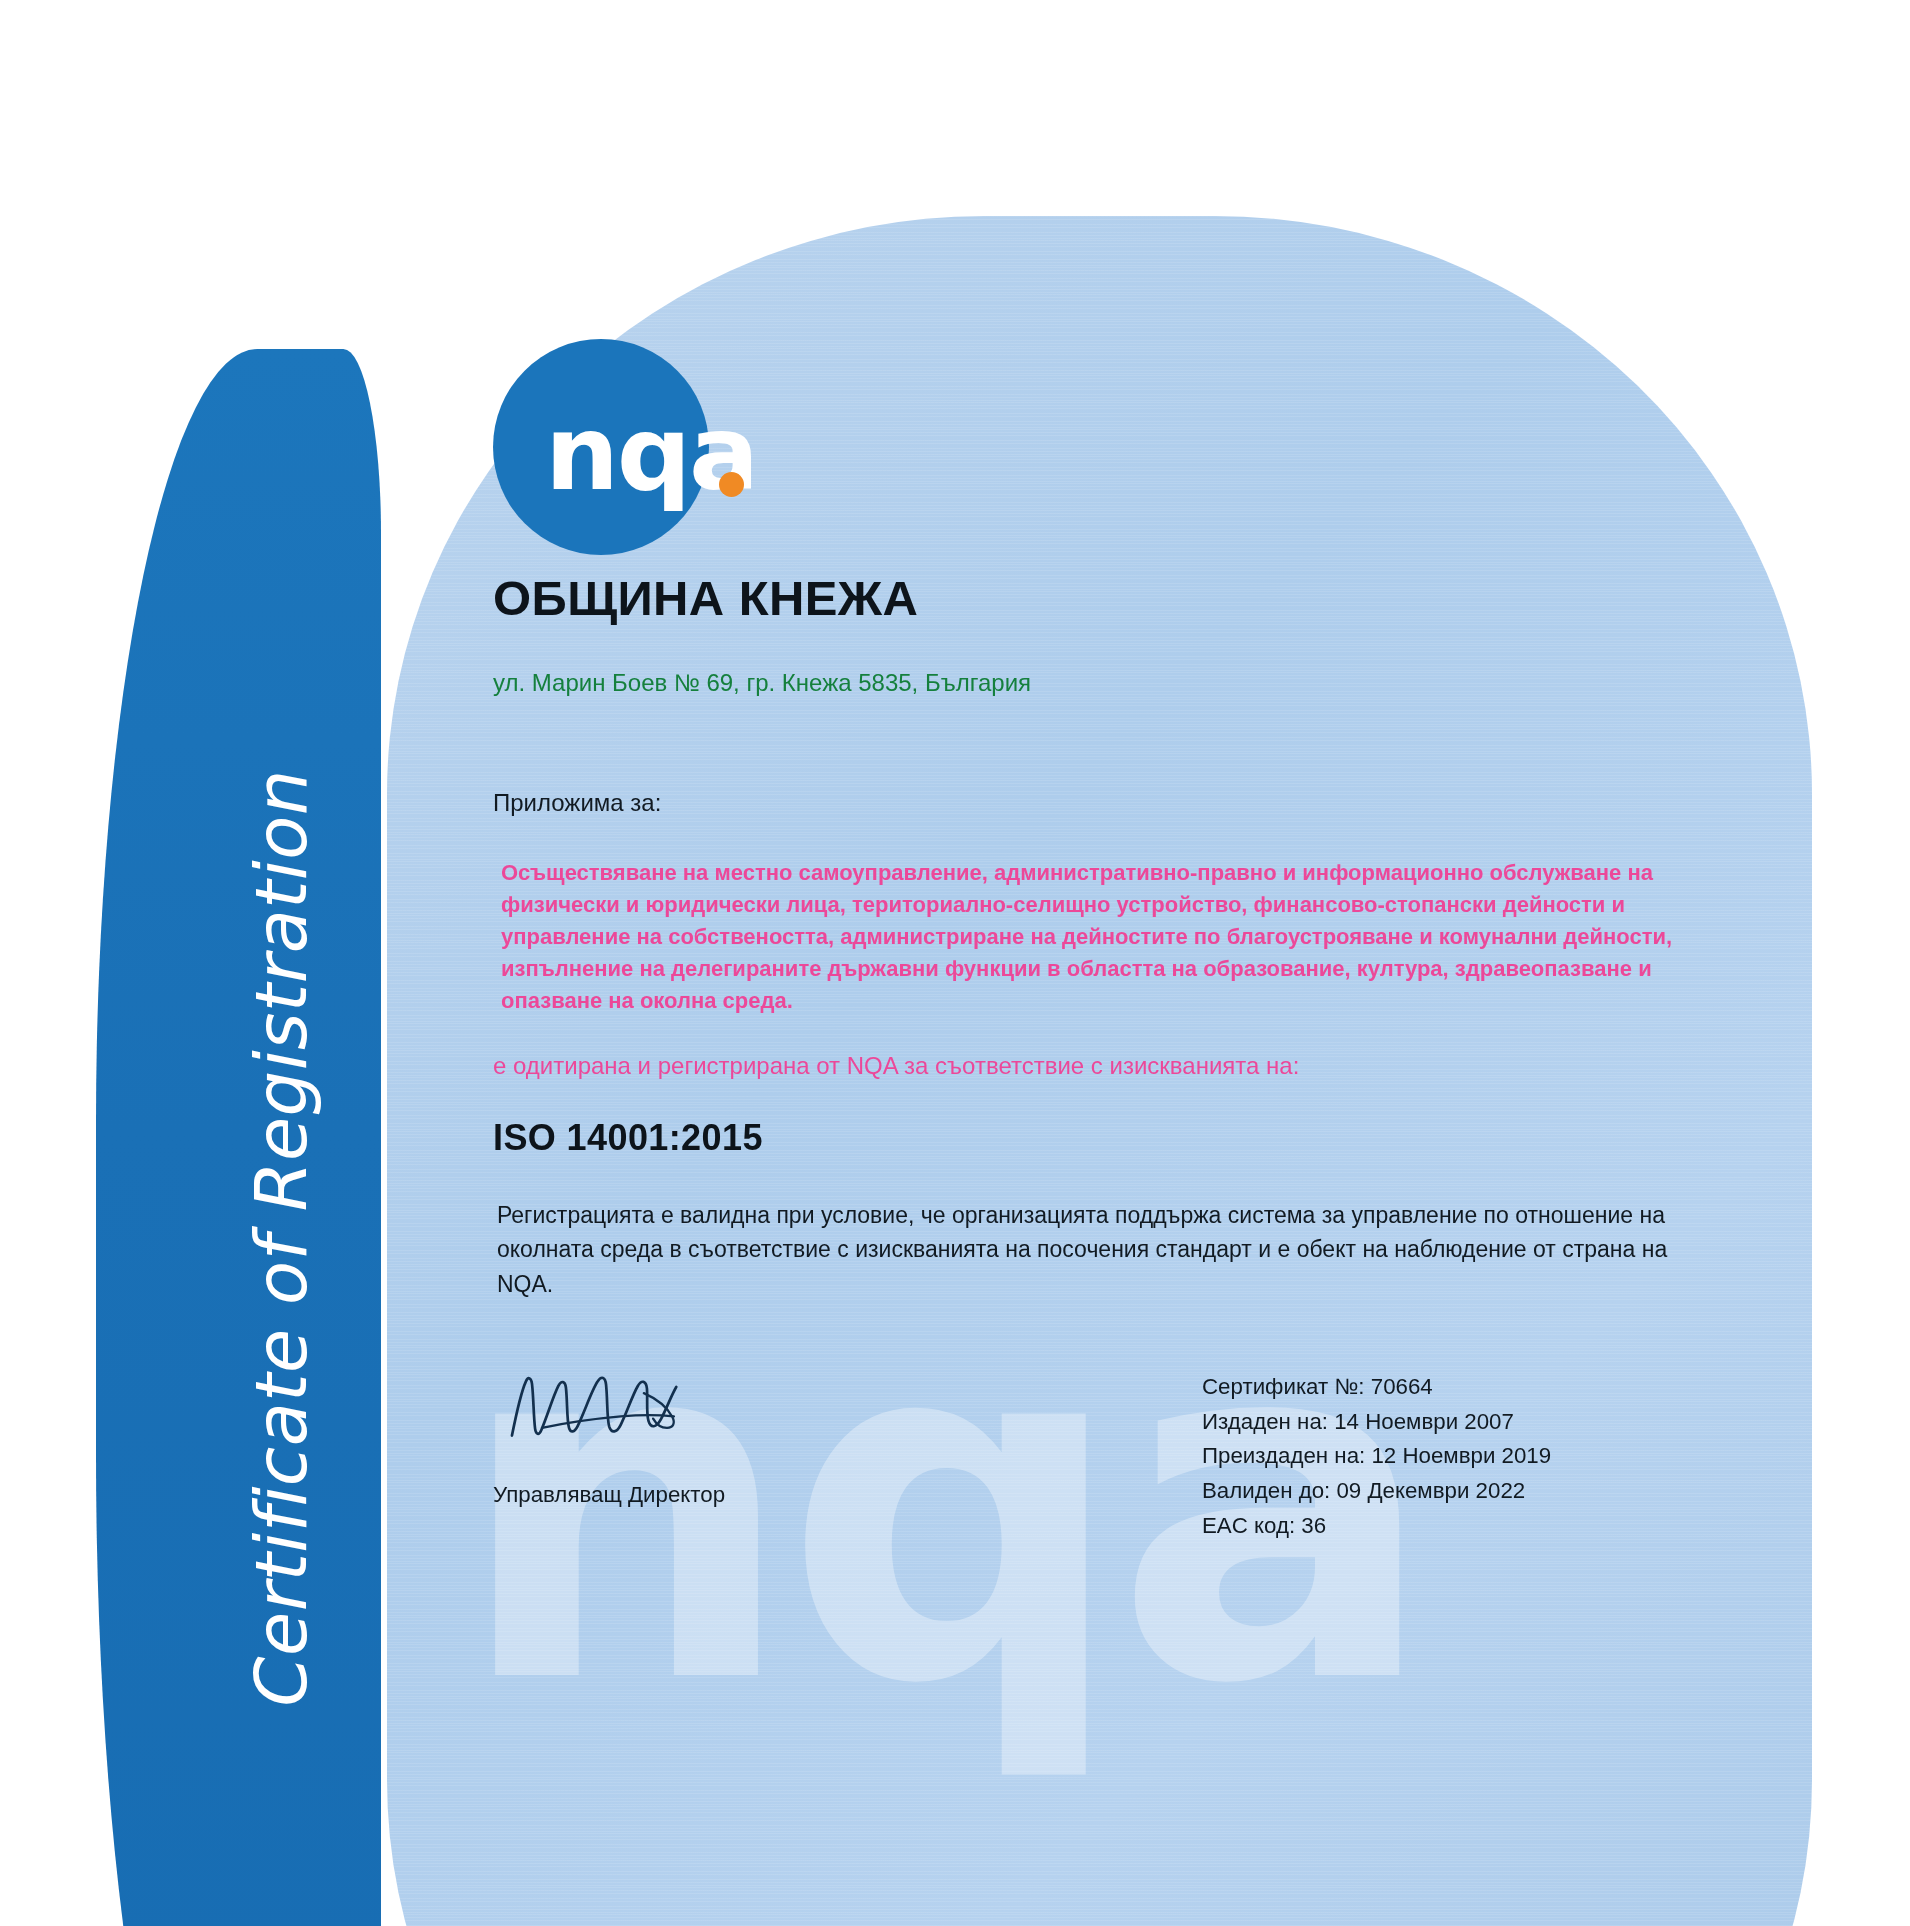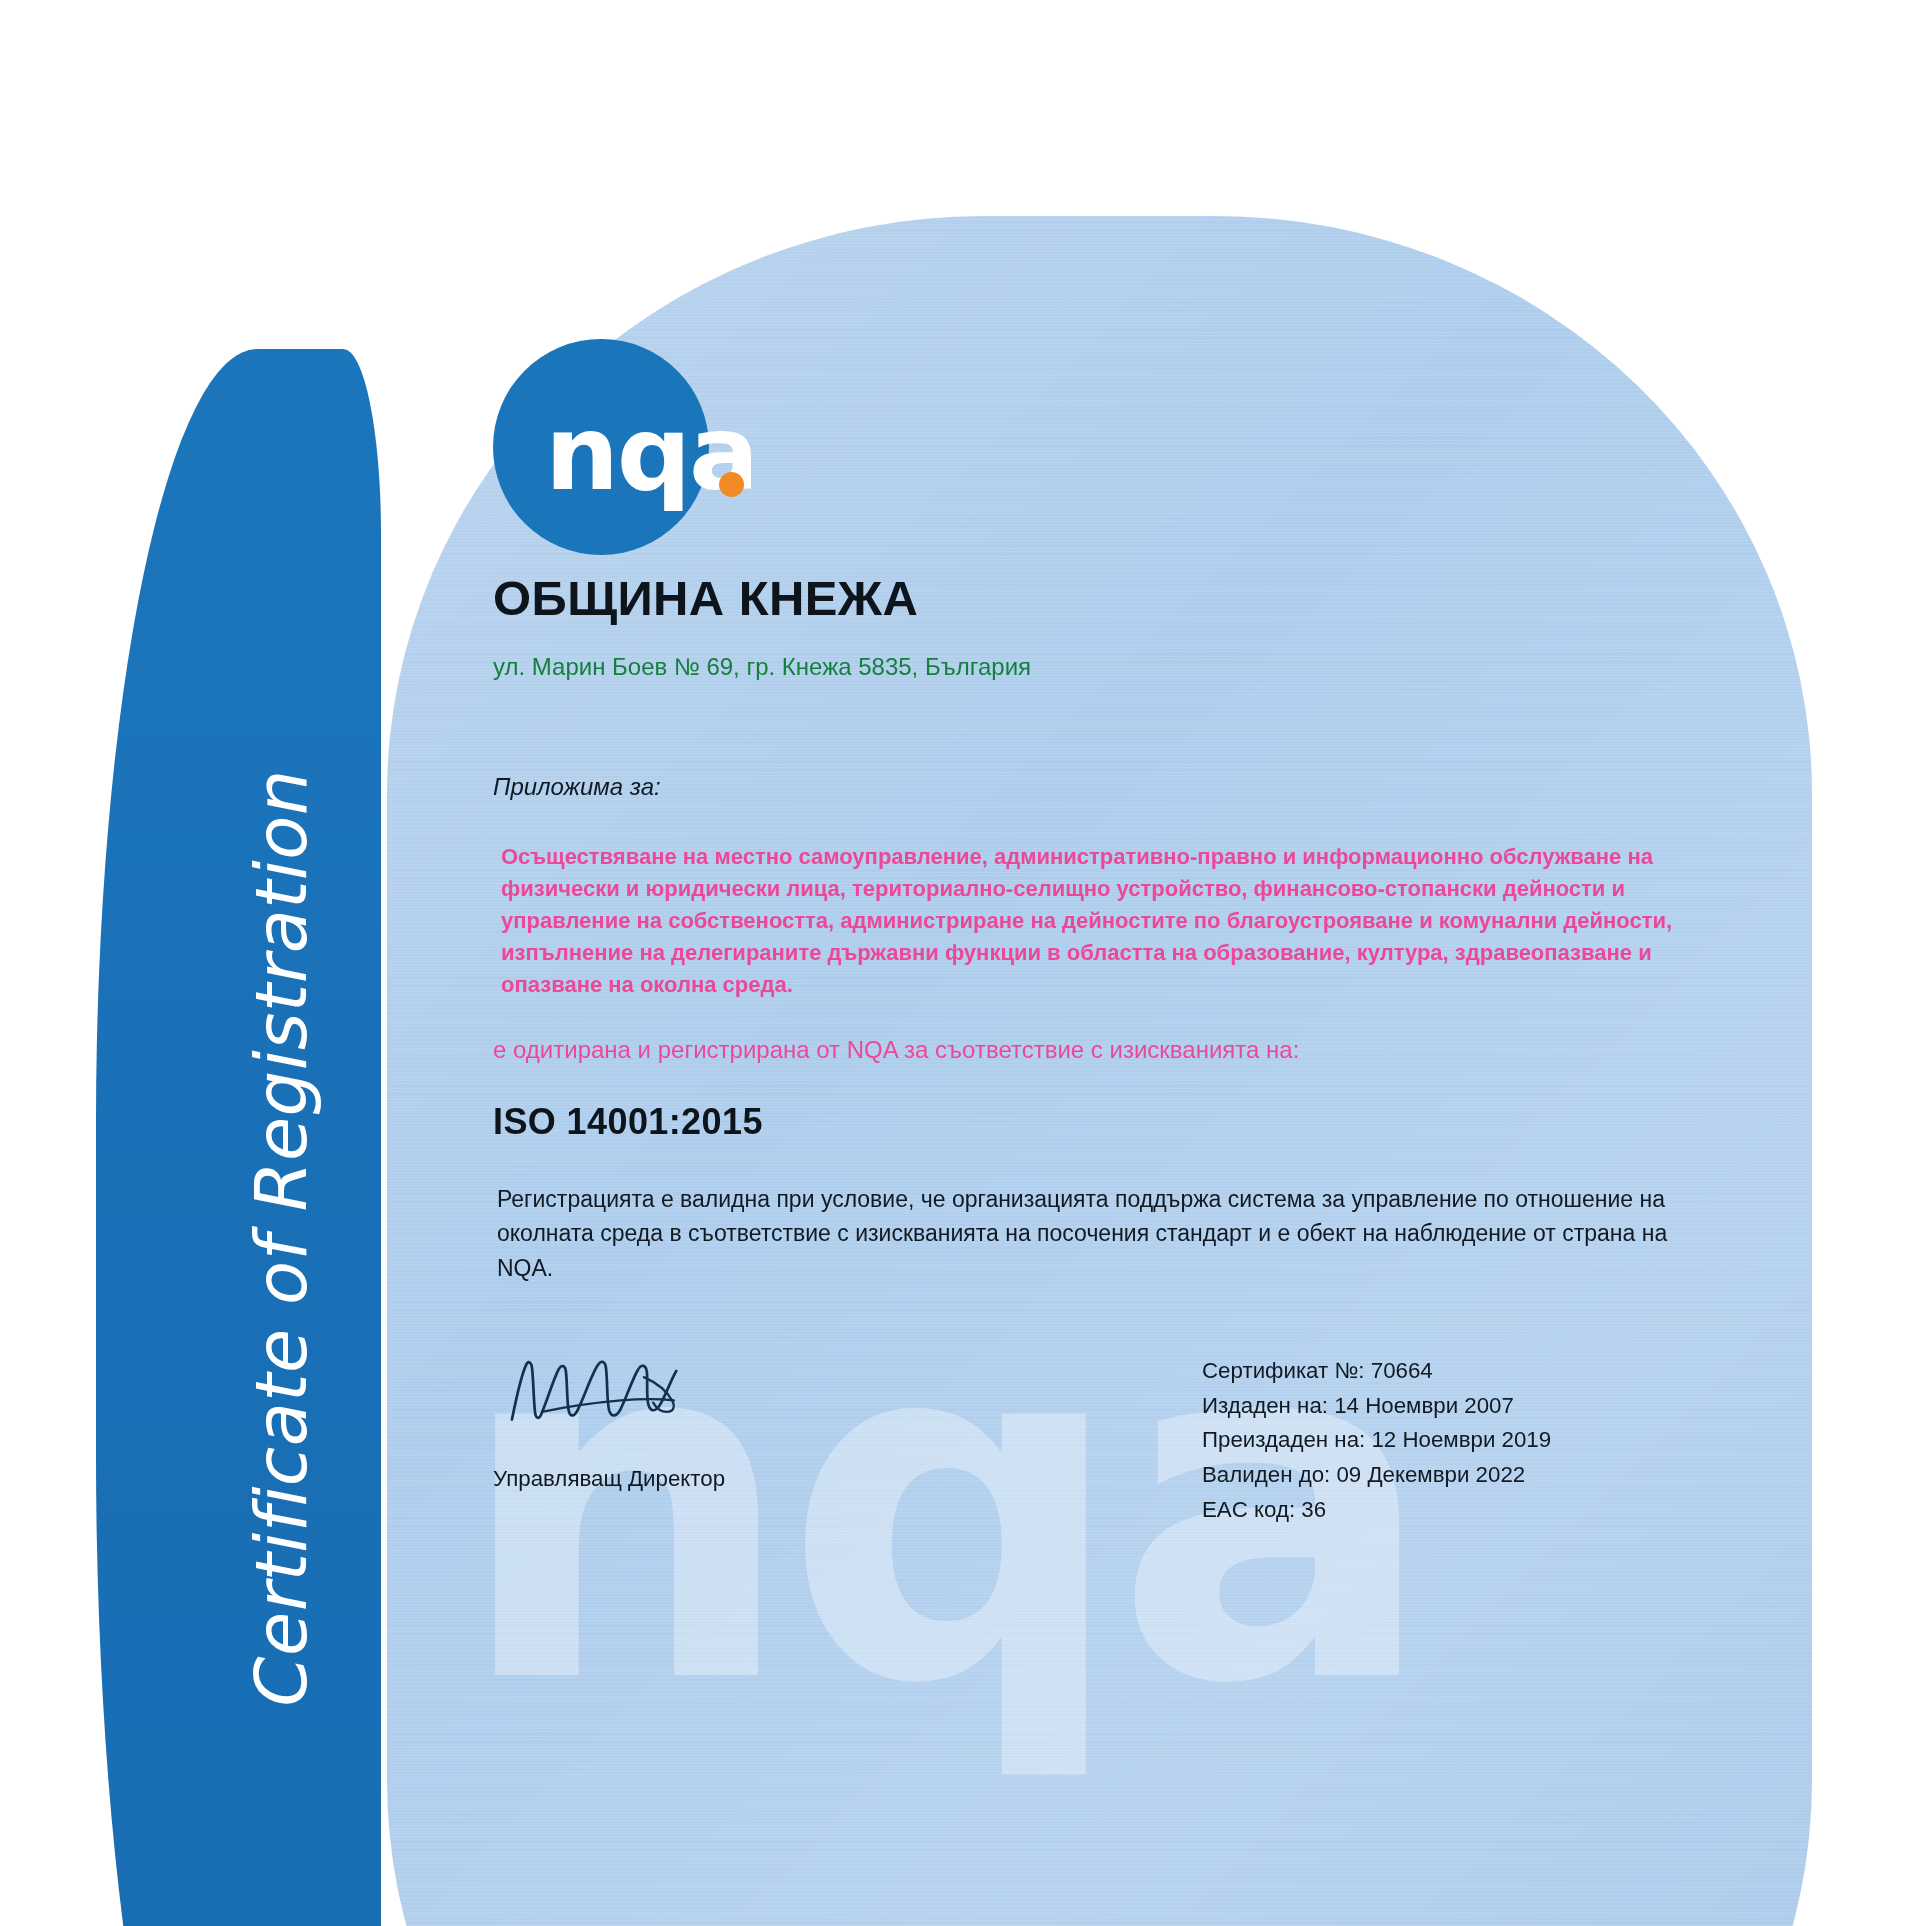--- a/index.html
+++ b/index.html
@@ -142,33 +142,32 @@
   .line-intro {
     font-size: 24px;
     line-height: 1.35;
     color: #111a22;
     margin: 0 0 35px 0;
   }
   .org-name {
     font-size: 49px;
     font-weight: 700;
     letter-spacing: 0.4px;
-    margin: 0 0 27px 0;
+    margin: 0 0 43px 0;
     color: #0d141b;
   }
   .org-addr {
     font-size: 24px;
     margin: 0 0 92px 0;
     color: #15803d;
   }
   .applies-label {
     font-size: 24px;
     margin: 0 0 40px 0;
     color: #111a22;
-    font-style: italic;
   }
   .scope {
     font-size: 22px;
     font-weight: 700;
     line-height: 1.45;
     margin: 0 0 35px 8px;
     color: #ec4899;
   }
   .audited {
     font-size: 24px;

